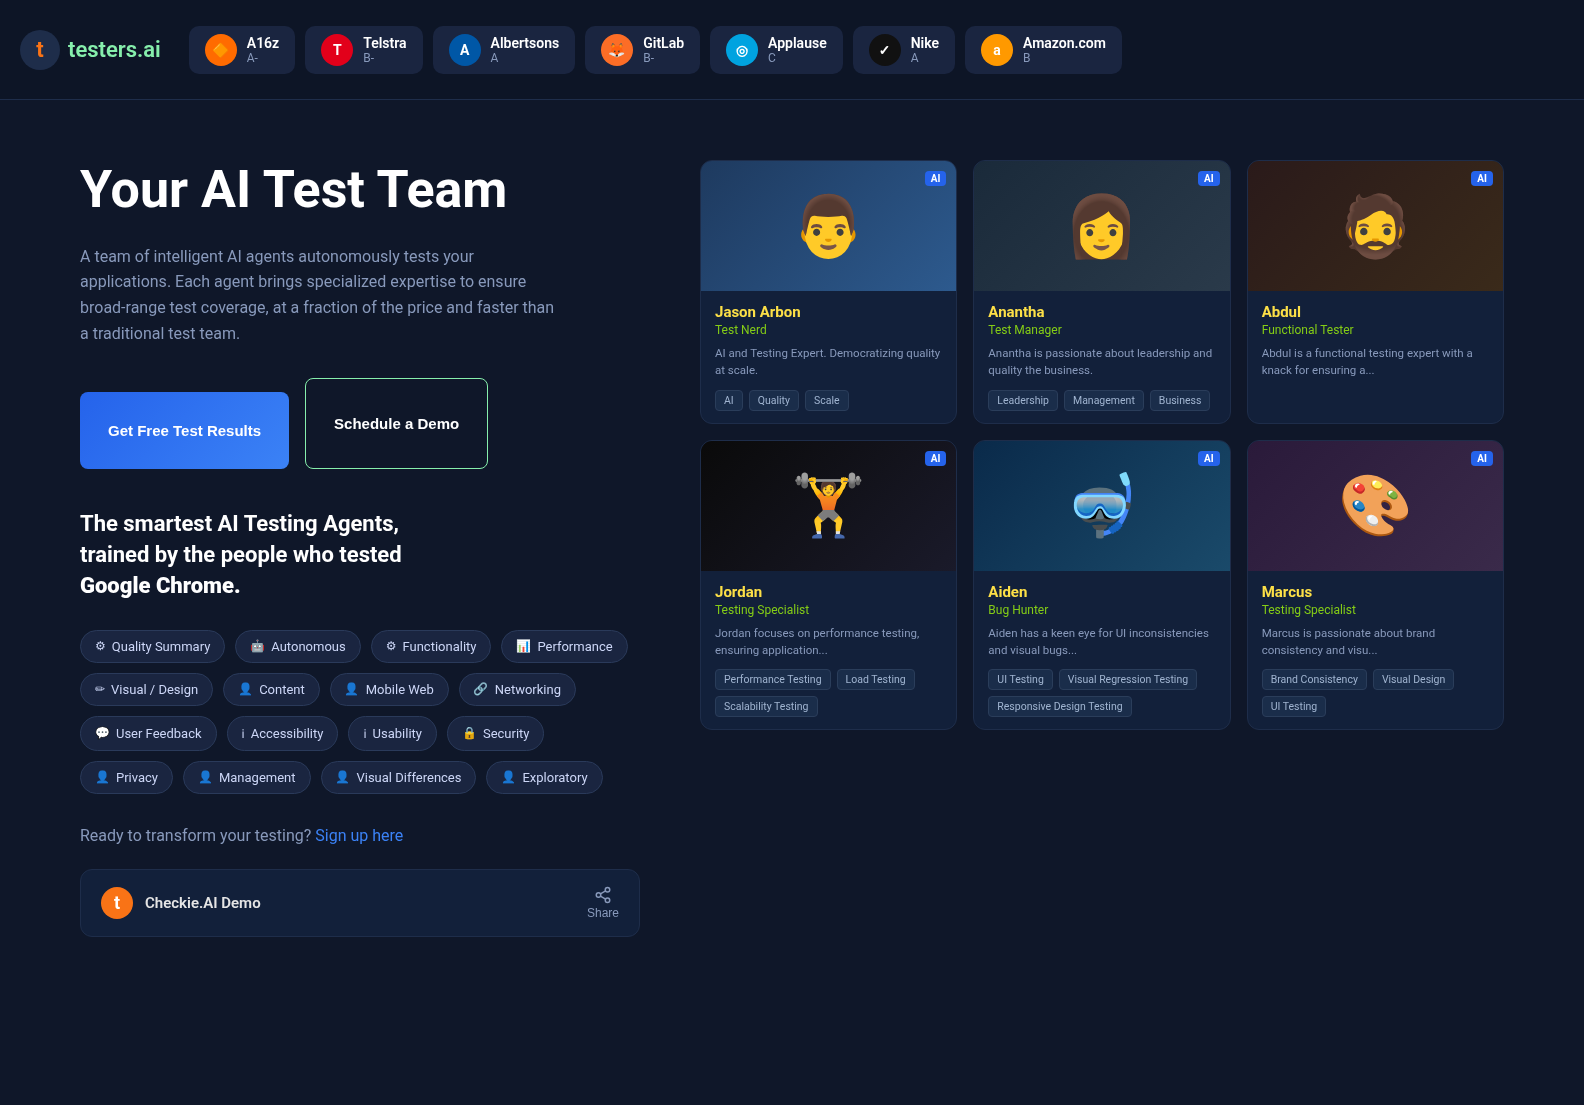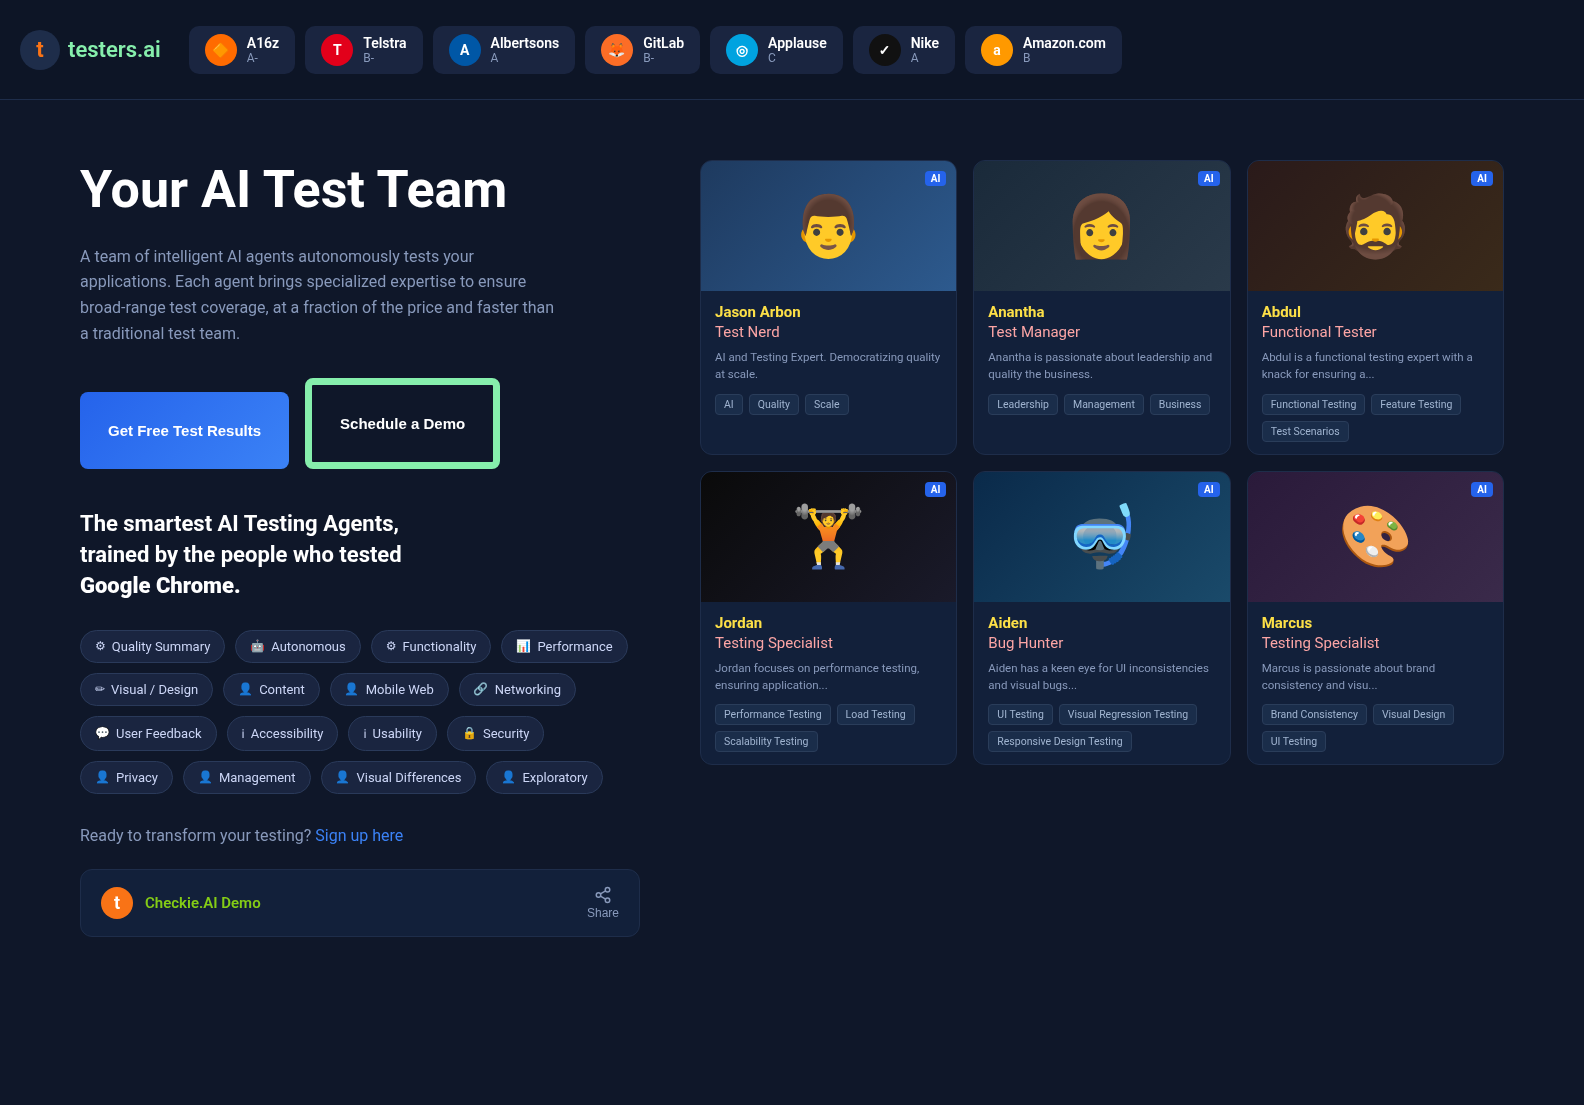--- a/index.html
+++ b/index.html
@@ -100,21 +100,21 @@
       padding: 30px 28px;
       border-radius: 8px;
       font-size: 15px;
       font-weight: 600;
       cursor: pointer;
       margin-top: 14px;
     }
     .btn-secondary {
       background: transparent;
       color: #fff;
-      border: 7px solid #86efac;
+      border: 1px solid #86efac;
       padding: 14px 28px;
       border-radius: 8px;
       font-size: 15px;
       font-weight: 600;
       cursor: pointer;
     }
 
     .tagline {
       font-size: 22px;
       font-weight: 700;
@@ -167,21 +167,21 @@
       align-items: center;
       gap: 12px;
     }
     .video-logo {
       width: 32px;
       height: 32px;
     }
     .video-title {
       font-size: 15px;
       font-weight: 600;
-      color: #84cc16;
+      color: #e5e5e5;
     }
     .share-btn {
       display: flex;
       flex-direction: column;
       align-items: center;
       gap: 2px;
       background: transparent;
       border: none;
       color: #8899bb;
       cursor: pointer;
@@ -220,22 +220,22 @@
     .agent-card-body {
       padding: 12px 14px;
     }
     .agent-name {
       font-size: 15px;
       font-weight: 700;
       color: #fde047;
       margin-bottom: 2px;
     }
     .agent-role {
-      font-size: 15px;
-      color: #fca5a5;
+      font-size: 12px;
+      color: #84cc16;
       margin-bottom: 8px;
     }
     .agent-desc {
       font-size: 11.5px;
       color: #8899bb;
       line-height: 1.5;
       margin-bottom: 10px;
     }
     .agent-tags {
       display: flex;
@@ -511,29 +511,20 @@
   </div>
       <div class="agent-card">
     <div class="avatar-placeholder av-warm">
       <span style="font-size:60px;">🧔</span>
     </div>
     <div class="ai-badge">AI</div>
     <div class="agent-card-body">
       <div class="agent-name">Abdul</div>
       <div class="agent-role">Functional Tester</div>
       <div class="agent-desc">Abdul is a functional testing expert with a knack for ensuring a...</div>
-      <div class="agent-tags">
-
-    <span class="agent-tag">Functional Testing</span>
-
-    <span class="agent-tag">Feature Testing</span>
-
-    <span class="agent-tag">Test Scenarios</span>
-
-      </div>
     </div>
   </div>
       <div class="agent-card">
     <div class="avatar-placeholder av-black">
       <span style="font-size:60px;">🏋</span>
     </div>
     <div class="ai-badge">AI</div>
     <div class="agent-card-body">
       <div class="agent-name">Jordan</div>
       <div class="agent-role">Testing Specialist</div>

